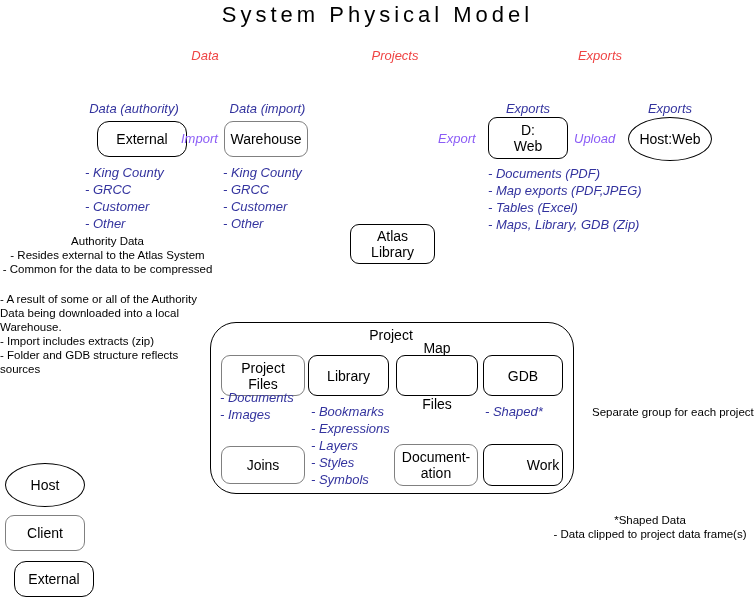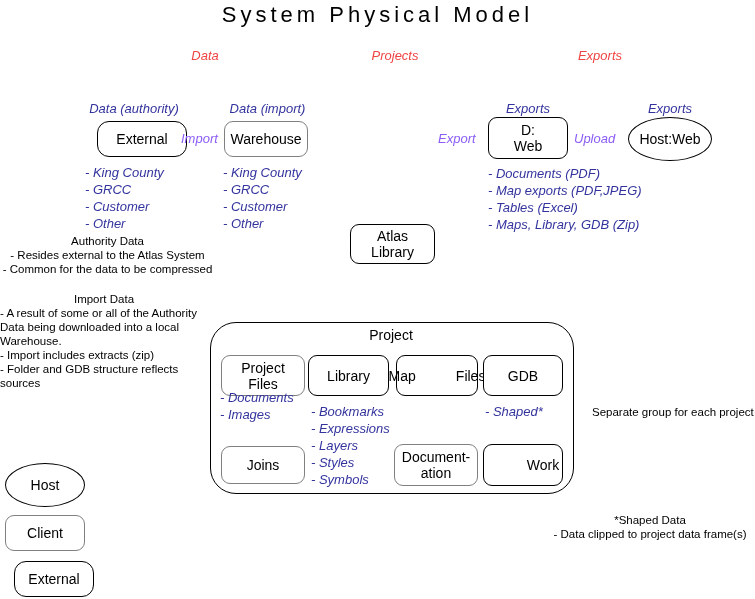--- a/index.html
+++ b/index.html
@@ -125,40 +125,39 @@
   <span>Library</span>
 </div>
 
 <div class="abs note" style="left:0px;top:234px;width:215px;">
   <div class="ctr">Authority Data</div>
   <div style="text-align:center;">- Resides external to the Atlas System</div>
   <div style="text-align:center;">- Common for the data to be compressed</div>
 </div>
 
 <div class="abs note" style="left:0px;top:292px;width:208px;">
-  <div class="ctr">Import Data</div>
   <div>- A result of some or all of the Authority</div>
   <div>Data being downloaded into a local</div>
   <div>Warehouse.</div>
   <div>- Import includes extracts (zip)</div>
   <div>- Folder and GDB structure reflects</div>
   <div>sources</div>
 </div>
 
 <div class="abs" id="project-container"></div>
 <div class="abs" id="project-title">Project</div>
 
 <div class="abs shape rect-round-gray" style="left:221px;top:355px;width:84px;height:41px;flex-direction:column;">
   <span>Project</span>
   <span>Files</span>
 </div>
 <div class="abs shape rect-round-black" style="left:308px;top:355px;width:81px;height:41px;">
   <span>Library</span>
 </div>
-<div class="abs shape rect-round-black" style="left:396px;top:355px;width:82px;height:41px;gap:40px;">
+<div class="abs shape rect-round-black" style="left:396px;top:355px;width:82px;height:41px;flex-direction:column;gap:40px;">
   <span>Map</span>
   <span>Files</span>
 </div>
 <div class="abs shape rect-round-black" style="left:483px;top:355px;width:80px;height:41px;">
   <span>GDB</span>
 </div>
 
 <div class="abs blue-list" style="left:220px;top:389px;">
   <div>- Documents</div>
   <div>- Images</div>

